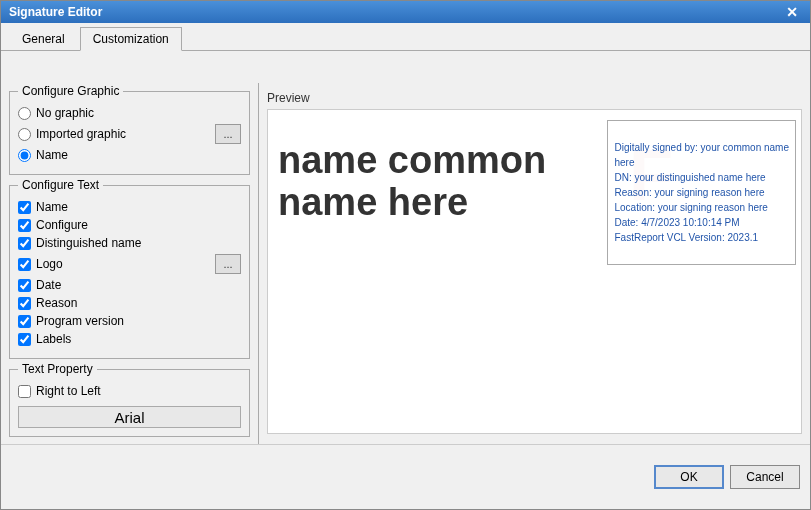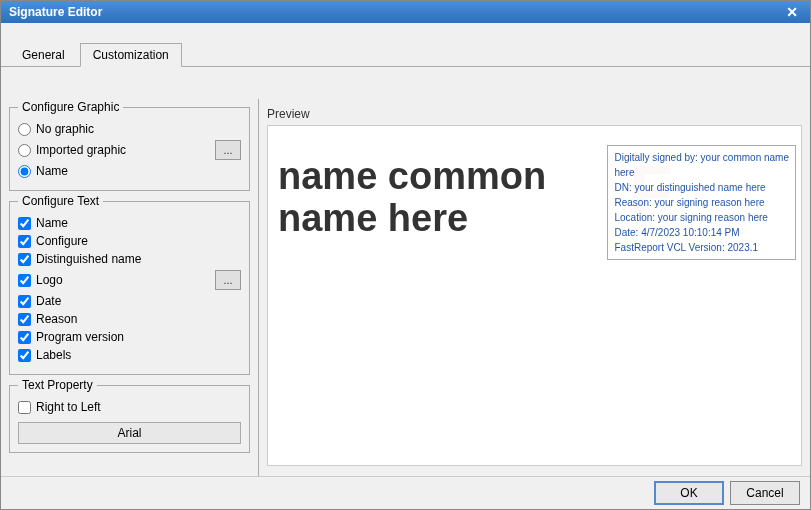--- a/index.html
+++ b/index.html
@@ -15,21 +15,20 @@
       overflow: hidden;
     }
     .dialog {
       width: 811px;
       height: 510px;
       background: #f0f0f0;
       border: 1px solid #888;
       box-shadow: 2px 2px 8px rgba(0,0,0,0.4);
       display: flex;
       flex-direction: column;
-      gap: 16px;
     }
     .title-bar {
       background: linear-gradient(to bottom, #4a90d9, #2c6fbd);
       color: white;
       padding: 4px 8px;
       display: flex;
       justify-content: space-between;
       align-items: center;
       font-size: 12px;
       font-weight: bold;
@@ -164,33 +163,33 @@
       position: absolute;
       right: 100px;
       top: 20px;
       width: 80px;
       height: 100px;
       opacity: 0.5;
     }
     .preview-info-box {
       position: absolute;
       right: 5px;
-      top: 19px;
+      top: 10px;
       background: rgba(255,255,255,0.9);
       border: 1px solid #aaa;
-      padding: 4px 6px;
+      padding: 19px 6px;
       font-size: 10px;
       color: #2255aa;
       line-height: 1.5;
       max-width: 270px;
     }
     .bottom-buttons {
       display: flex;
       justify-content: flex-end;
-      padding: 4px 10px;
+      padding: 20px 10px;
       gap: 6px;
       background: #f0f0f0;
       border-top: 1px solid #ccc;
     }
     .btn {
       width: 70px;
       height: 24px;
       border: 1px solid #888;
       background: #e8e8e8;
       cursor: pointer;
@@ -201,21 +200,21 @@
     }
     .btn-ok {
       border: 2px solid #5588cc;
     }
     .font-btn {
       width: 100%;
       height: 22px;
       background: #e8e8e8;
       border: 1px solid #aaa;
       cursor: pointer;
-      font-size: 12px;
+      font-size: 15px;
       text-align: center;
     }
   </style>
 </head>
 <body>
 
 <div class="dialog">
 
   <div class="title-bar">
     <span>Signature Editor</span>

